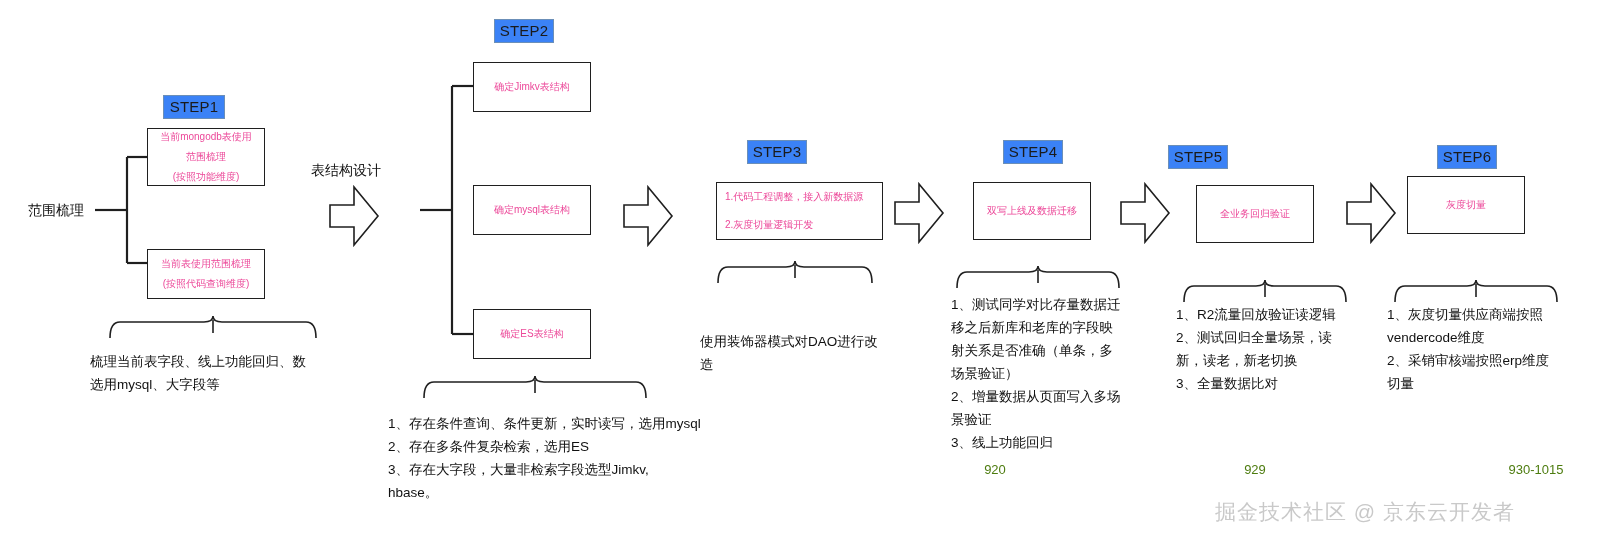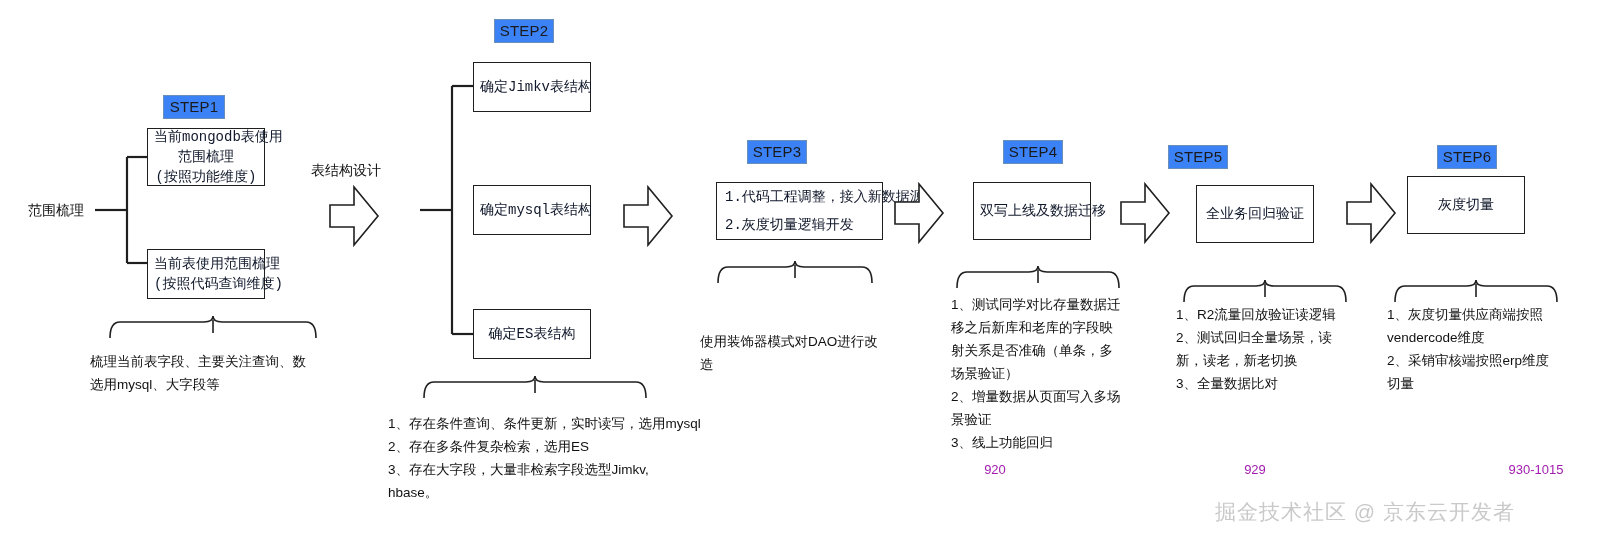--- a/index.html
+++ b/index.html
@@ -34,25 +34,24 @@
 
   
   .node-box {
     border: 1.5px solid #1f1f1f;
     background: #ffffff;
     box-sizing: border-box;
     display: flex;
     align-items: center;
     justify-content: center;
     text-align: center;
-    font-size: 14px;
+    font-size: 10px;
     line-height: 20px;
-    color: #0f172a;
+    color: #ec4899;
     padding: 4px 6px;
-    font-family: Liberation Mono, monospace;
   }
   .node-box.left-align {
     justify-content: flex-start;
     text-align: left;
     align-items: center;
     padding: 6px 8px;
   }
   .node-box .lines { width: 100%; }
   .node-box .lines div { white-space: nowrap; }
   .node-box.left-align .lines div + div { margin-top: 8px; }
@@ -65,21 +64,21 @@
     white-space: nowrap;
   }
   .note {
     font-size: 13.5px;
     line-height: 23px;
     color: #111;
   }
   .note div { white-space: nowrap; }
   .num {
     font-size: 13px;
-    color: #a21caf;
+    color: #4d7c0f;
     text-align: center;
     white-space: nowrap;
   }
 
   
   .watermark {
     font-size: 21px;
     color: #c9c9c9;
     white-space: nowrap;
     letter-spacing: 1px;
@@ -117,21 +116,21 @@
       <div>(按照代码查询维度)</div>
     </div>
   </div>
 
   <svg class="abs" style="left:108px; top:318px;" width="210" height="22">
     <path d="M2,20 Q2,4 12,4 L96,4 Q105,4 105,-2 Q105,4 114,4 L198,4 Q208,4 208,20" fill="none" stroke="#1f1f1f" stroke-width="1.6"></path>
     <line x1="105" y1="2" x2="105" y2="15" stroke="#1f1f1f" stroke-width="1.6"></line>
   </svg>
 
   <div class="abs note" style="left:90px; top:350px; width:250px;">
-    <div>梳理当前表字段、主要关注查询、数</div>
+    <div>梳理当前表字段、线上功能回归、数</div>
     <div>选用mysql、大字段等</div>
   </div>
 
   <div class="abs lbl" style="left:311px; top:160px;">表结构设计</div>
   <svg class="abs" style="left:328px; top:185px;" width="52" height="62">
     <polygon points="2,20 26,20 26,2 50,31 26,60 26,42 2,42" fill="#ffffff" stroke="#1f1f1f" stroke-width="1.6"></polygon>
   </svg>
 
   <div class="abs step-pill" style="left:494px; top:19px; width:58px;">STEP2</div>
 

